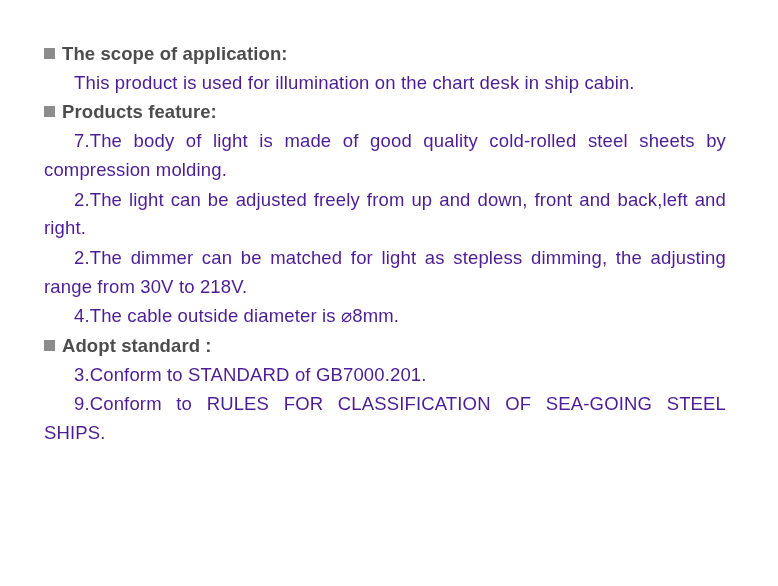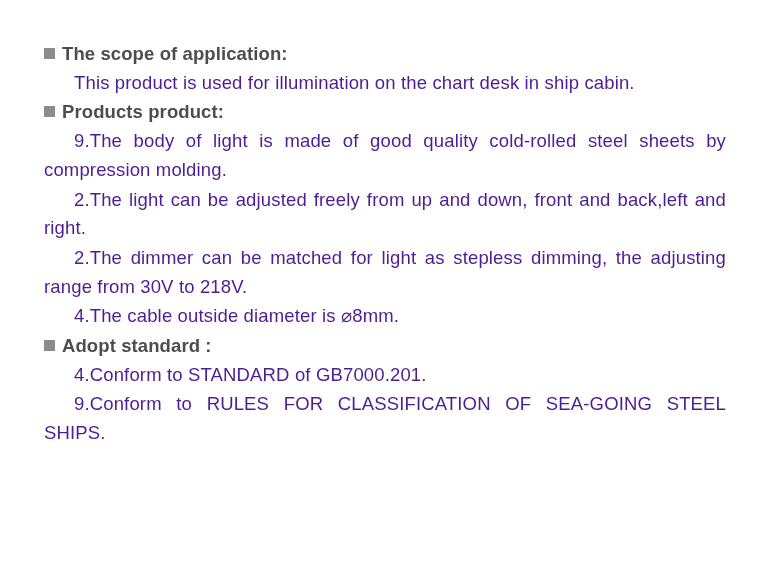--- a/index.html
+++ b/index.html
@@ -64,30 +64,30 @@
     <div class="heading">
       <span class="bullet"></span>
       <span>The scope of application:</span>
     </div>
     <p class="para">This product is used for illumination on the chart desk in ship cabin.</p>
   </div>
 
   <div class="section">
     <div class="heading">
       <span class="bullet"></span>
-      <span>Products product:</span>
+      <span>Products feature:</span>
     </div>
-    <p class="para">9.The body of light is made of good quality cold-rolled steel sheets by compression molding.</p>
+    <p class="para">7.The body of light is made of good quality cold-rolled steel sheets by compression molding.</p>
     <p class="para">2.The light can be adjusted freely from up and down, front and back,left and right.</p>
     <p class="para">2.The dimmer can be matched for light as stepless dimming, the adjusting range from 30V to 218V.</p>
     <p class="para">4.The cable outside diameter is ⌀8mm.</p>
   </div>
 
   <div class="section">
     <div class="heading">
       <span class="bullet"></span>
       <span>Adopt standard :</span>
     </div>
-    <p class="para">4.Conform to STANDARD of  GB7000.201.</p>
+    <p class="para">3.Conform to STANDARD of  GB7000.201.</p>
     <p class="para">9.Conform to RULES FOR CLASSIFICATION OF SEA-GOING STEEL SHIPS.</p>
   </div>
 
 </div>
 
 </body></html>

